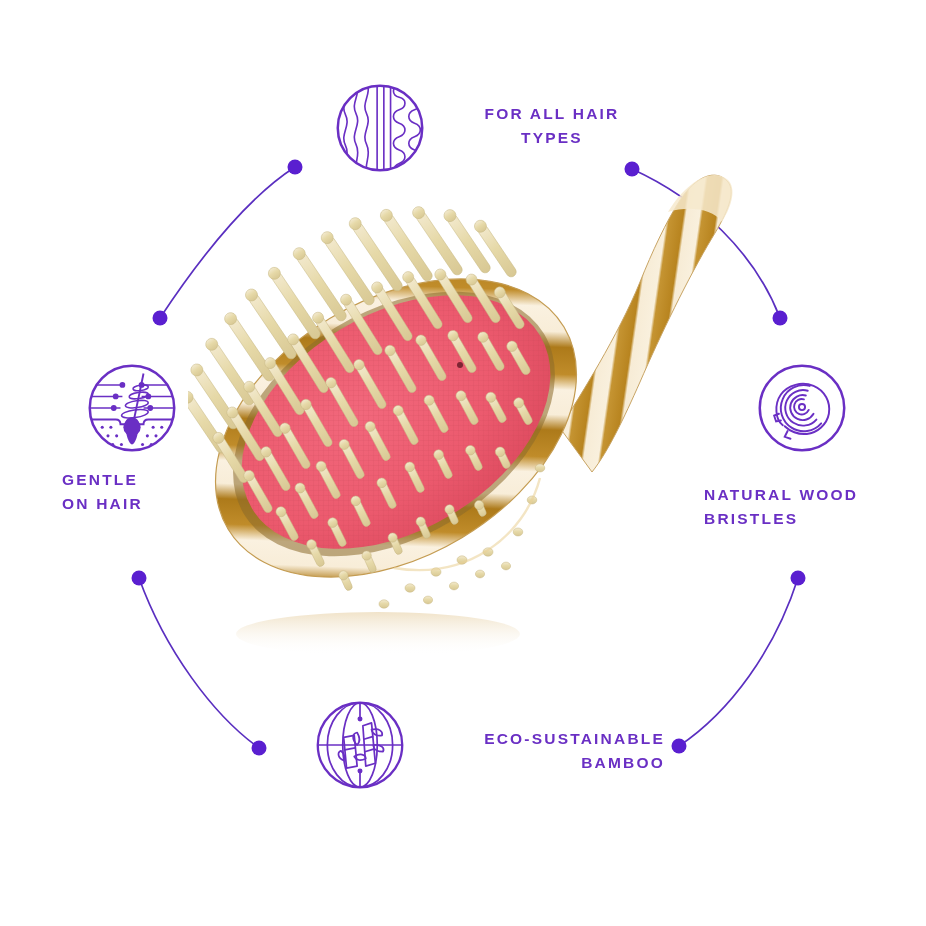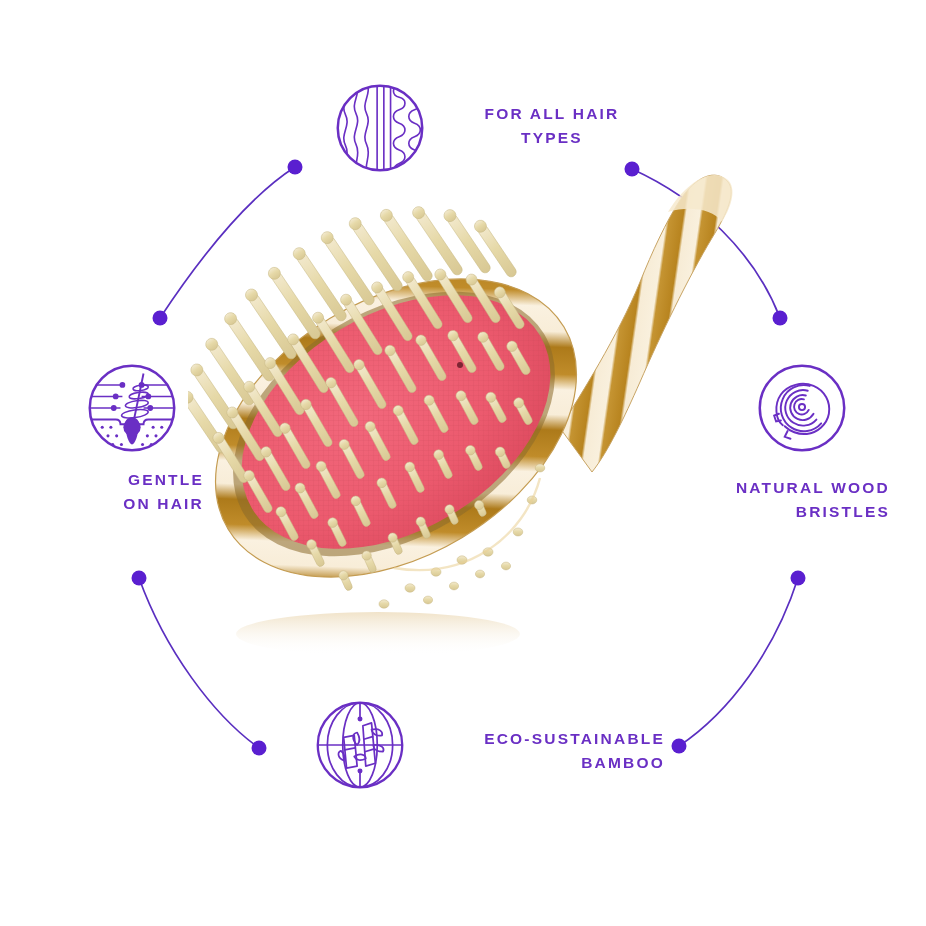--- a/index.html
+++ b/index.html
@@ -46,24 +46,24 @@
     line-height: 1.55;
     color: #6a2fc4;
     white-space: pre-line;
   }
 
   
   .f-hairtypes .badge { left: 0; top: 0; }
   .f-hairtypes .feature-label { left: 130px; top: 22px; text-align: center; width: 180px; }
 
   .f-gentle .badge { left: 22px; top: 0; }
-  .f-gentle .feature-label { left: 0px; top: 108px; width: 142px; text-align: right; }
+  .f-gentle .feature-label { left: 0px; top: 108px; width: 142px; text-align: left; }
 
   .f-bristles .badge { left: 16px; top: 0; }
-  .f-bristles .feature-label { left: -34px; top: 116px; width: 186px; text-align: right; }
+  .f-bristles .feature-label { left: -34px; top: 123px; width: 186px; text-align: left; }
 
   .f-bamboo .badge { left: 0; top: 0; }
   .f-bamboo .feature-label { left: 128px; top: 30px; width: 225px; text-align: right; }
 
   
   #product {
     position: absolute;
     left: 188px;
     top: 160px;
     width: 560px;

